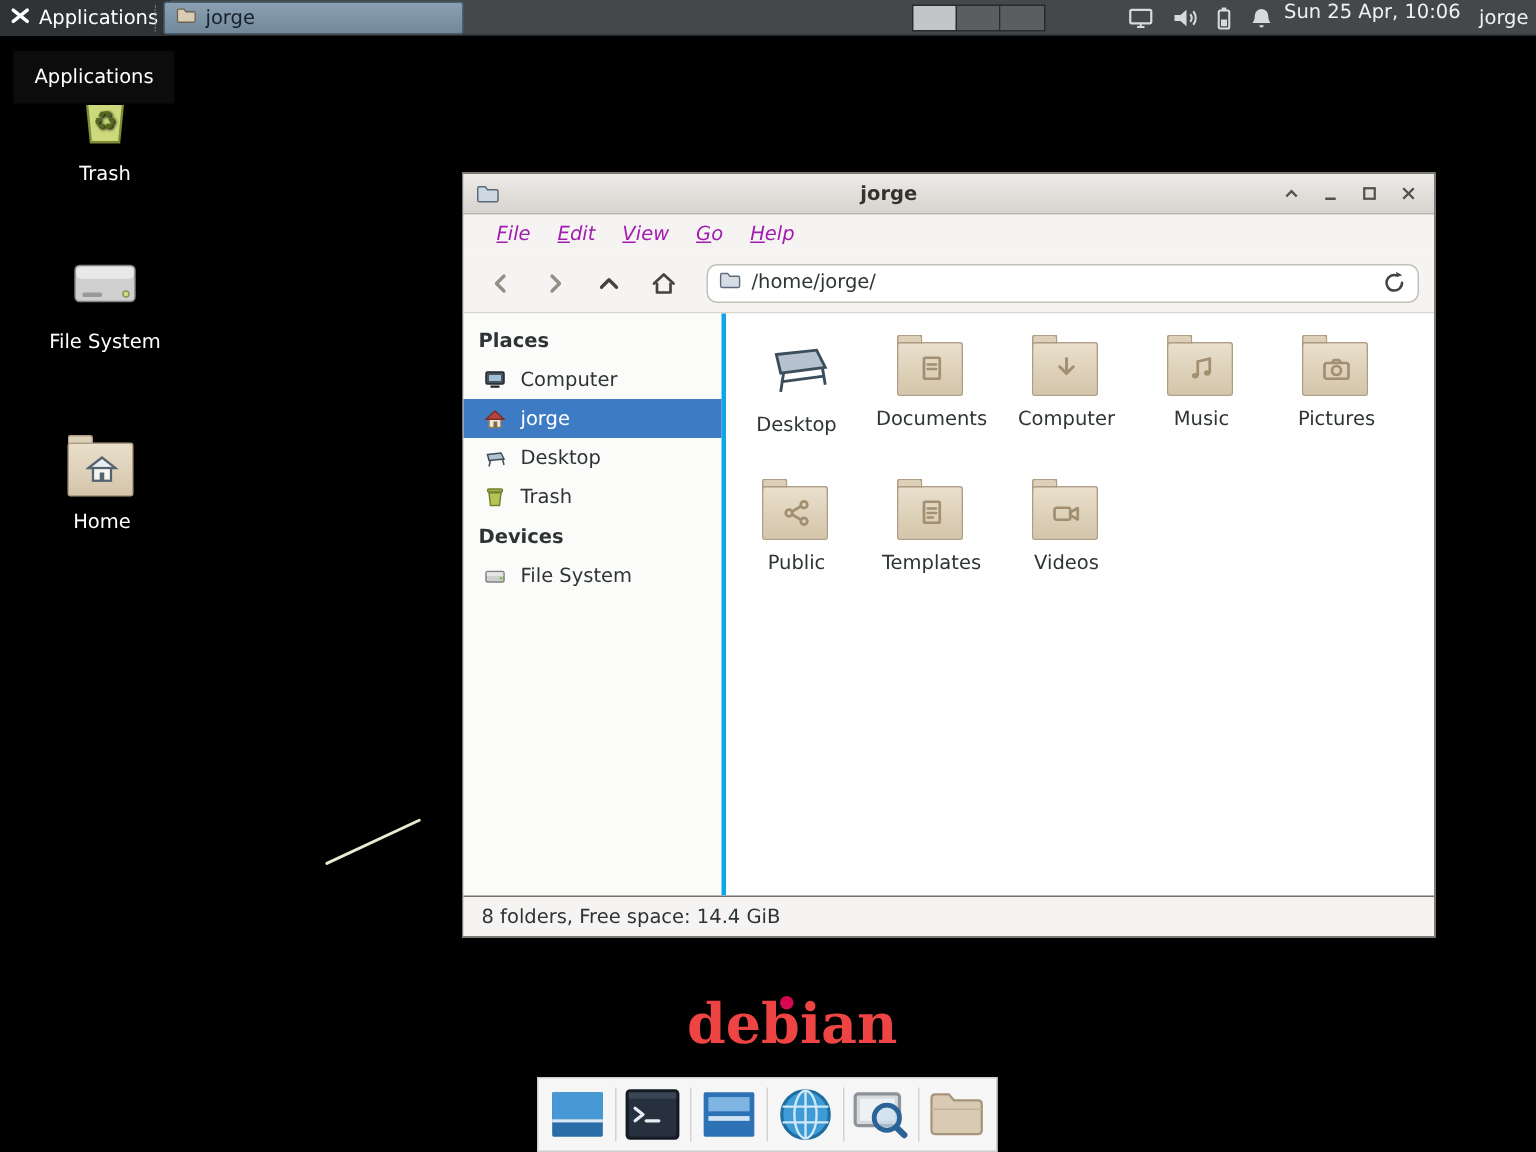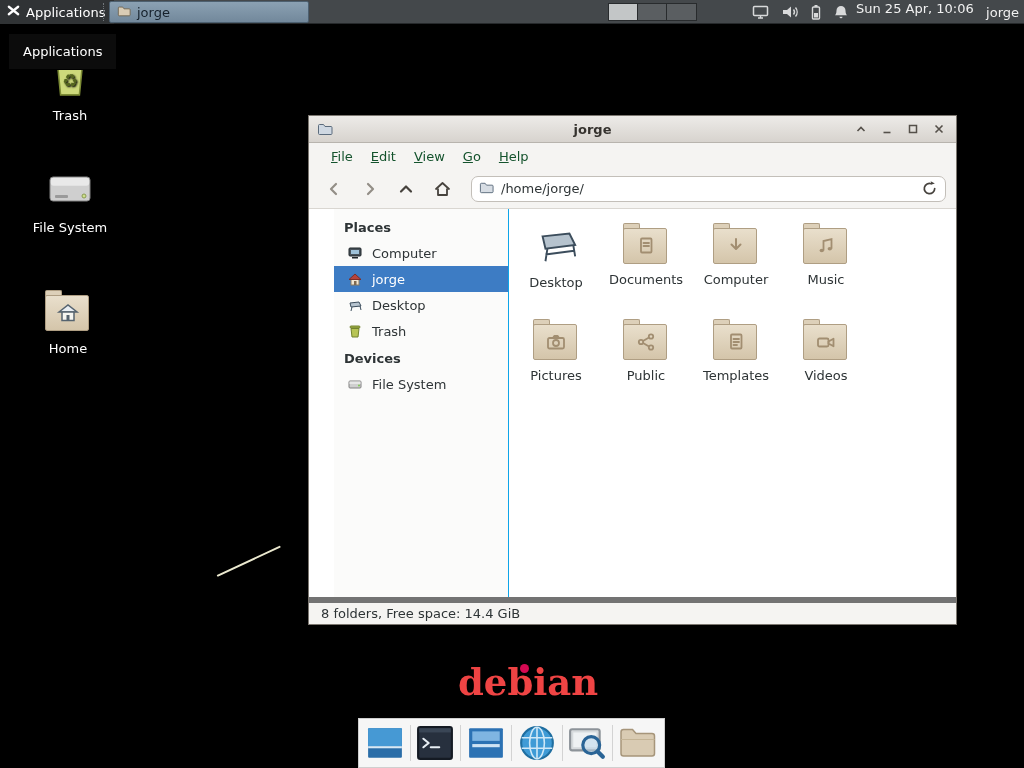--- a/index.html
+++ b/index.html
@@ -64,43 +64,43 @@
   .titlebar { flex:0 0 27px; background:linear-gradient(#edebe8,#d7d3ce);
               border-bottom:1px solid #b8b4ae; position:relative; display:flex; align-items:center; }
   .title-icon { margin-left:8px; display:flex; }
   .title-text { position:absolute; left:30px; right:110px; text-align:center;
                 font-weight:bold; color:#35322e; }
   .controls { margin-left:auto; display:flex; align-items:center; gap:11px; padding-right:10px; }
   .wbtn { width:15px; height:15px; display:flex; align-items:center; justify-content:center; }
 
   .menubar { flex:0 0 26px; background:#f5f4f2; display:flex; align-items:center;
              padding-left:13px; }
-  .menu-item { display:inline-block; padding:4px 9px; color:#14532d; }
+  .menu-item { display:inline-block; padding:4px 9px; color:#a21caf;font-style:italic; }
   .menu-item::first-letter { text-decoration:underline; }
 
   .toolbar { flex:0 0 40px; background:#f5f4f2; border-bottom:1px solid #d9d6d1;
              display:flex; align-items:center; padding:0 10px; gap:6px; }
   .tbtn { width:30px; height:28px; display:flex; align-items:center; justify-content:center; border-radius:3px; }
   .pathbar { flex:1; height:26px; margin-left:8px; background:#fff; border:1px solid #c3bfb9;
              border-radius:7px; display:flex; align-items:center; padding:0 7px; gap:7px; }
   .path-text { flex:1; color:#2e3436; }
   .refresh { display:flex; align-items:center; }
 
   .content { flex:1; display:flex; min-height:0; }
-  .sidebar { flex:0 0 175px; background:#fbfbfa; border-right:1px solid #0ea5e9; padding-top:4px;margin-left:25px; }
+  .sidebar { flex:0 0 175px; background:#fbfbfa; border-right:3px solid #0ea5e9; padding-top:4px; }
   .side-header { font-weight:bold; color:#2e3436; padding:7px 10px 5px; }
   .side-item { height:26px; display:flex; align-items:center; gap:9px; padding-left:13px; color:#2e3436; }
   .side-item.selected { background:#3d7cc4; color:#fff; }
   .side-item .sicon { display:flex; width:16px; justify-content:center; }
 
   .files { flex:1; background:#fff; padding:12px 2px; display:flex; flex-wrap:wrap; align-content:flex-start; }
   .file-item { width:90px; height:96px; display:flex; flex-direction:column; align-items:center; }
   .file-label { margin-top:5px; color:#2e3436; }
 
-  .statusbar { flex:0 0 27px; background:#f5f4f2; border-top:6px solid #737373;
+  .statusbar { flex:0 0 27px; background:#f5f4f2; border-top:1px solid #737373;
                display:flex; align-items:center; padding-left:12px; color:#2e3436; }
 
   
   .debian { position:absolute; left:458px; top:660px;
             font-family:"DejaVu Serif","Liberation Serif",serif; font-weight:bold;
             font-size:37px; color:#ef4444; }
   .debian-dot { position:absolute; width:9px; height:9px; border-radius:50%;
                 background:#d70a53; left:62px; top:4px; }
 
   

